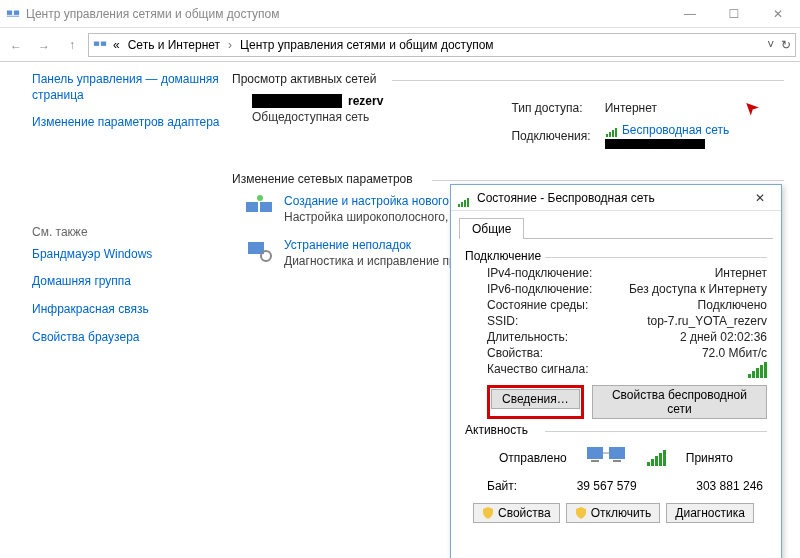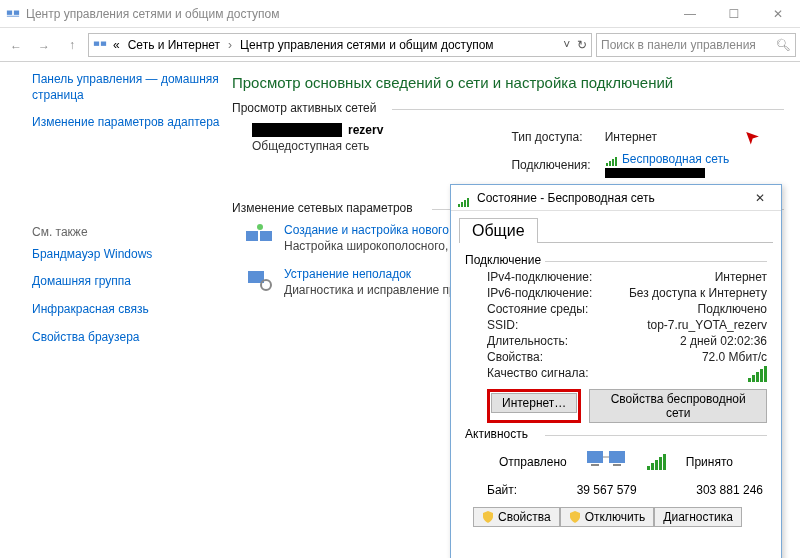--- a/index.html
+++ b/index.html
@@ -39,36 +39,36 @@
   .task-list { margin-left: 22px; }
   .task { display:flex; gap:10px; margin-bottom:14px; }
   .task-icon { width:28px; height:24px; flex-shrink:0; }
   .task-title { color:#0066cc; }
   .task-desc { color:#444; margin-top:2px; }
   
   .dialog { position:absolute; left: 450px; top: 184px; width: 332px; height: 457px; background:#fff; border:1px solid #7aa9d6; box-shadow: 2px 2px 6px rgba(0,0,0,.2); }
   .d-title { height:26px; border-bottom:1px solid #e0e0e0; display:flex; align-items:center; padding:0 6px; gap:6px; font-size:12px; }
   .d-close { margin-left:auto; width:30px; text-align:center; color:#333; }
   .d-tabs { display:flex; border-bottom: 1px solid #c0c0c0; margin: 6px 8px 0 8px; }
-  .d-tab { padding: 3px 12px; border:1px solid #c0c0c0; border-bottom:none; background:#fff; font-size:16px; position:relative; top:1px; }
+  .d-tab { padding: 3px 12px; border:1px solid #c0c0c0; border-bottom:none; background:#fff; font-size:12px; position:relative; top:1px; }
   .d-body { padding: 6px 14px; font-size:12px; }
   .sect-label { margin: 4px 0 2px 0; position:relative; }
   .sect-label::after { content:""; position:absolute; left:80px; right:0; top:8px; border-top:1px solid #d0d0d0; }
   .kv-row { display:flex; justify-content:space-between; padding: 1px 0 1px 22px; }
   .kv-key { color:#222; }
   .kv-val { color:#222; }
   .signal-big { display:inline-flex; align-items:flex-end; height:16px; gap:1px; }
   .signal-big .b { width:3px; background:#2a9b2a; }
   .dlg-btn { border:1px solid #adadad; background:#e1e1e1; padding:2px 10px; font-family:inherit; font-size:12px; }
   .dlg-btn-row { display:flex; gap:8px; margin:6px 0 4px 22px; }
   .red-highlight { border:3px solid #d40000; padding:1px; }
   .activity { display:flex; align-items:center; justify-content:center; gap: 20px; margin: 6px 0; }
   .monitors { width:40px; height:30px; }
   .byte-row { display:flex; justify-content:space-between; padding: 0 4px 0 22px; }
-  .bottom-btns { display:flex; padding: 4px 8px; margin-top:6px; }
+  .bottom-btns { display:flex; gap:6px; padding: 4px 8px; margin-top:6px; }
   .bot-btn { border:1px solid #adadad; background:#f0f0f0; padding:2px 8px; font-size:12px; display:flex; align-items:center; gap:4px;}
   .shield { width:12px; height:12px; }
 </style>
 </head>
 <body>
 
 <div class="titlebar">
   <svg class="tb-icon" viewBox="0 0 16 16">
       <rect x="1" y="4" width="6" height="5" fill="#5a8fd6"></rect>
       <rect x="9" y="4" width="6" height="5" fill="#5a8fd6"></rect>
@@ -90,41 +90,36 @@
     <svg width="14" height="14" viewBox="0 0 16 16">
         <rect x="1" y="4" width="6" height="5" fill="#5a8fd6"></rect>
         <rect x="9" y="4" width="6" height="5" fill="#5a8fd6"></rect>
       </svg>
     <span class="crumb">«</span>
     <span class="crumb">Сеть и Интернет</span>
     <span class="sep">›</span>
     <span class="crumb">Центр управления сетями и общим доступом</span>
     <span class="addr-drop">˅ &nbsp;↻</span>
   </div>
-  <div class="searchbox">
-    <span>Поиск в панели управления</span>
-    <span style="margin-left:auto">🔍︎</span>
-  </div>
 </div>
 
 <div class="content">
 
   <div class="sidebar">
     <a class="side-link">Панель управления — домашняя страница</a>
     <a class="side-link">Изменение параметров адаптера</a>
 
     <div class="side-section">См. также</div>
     <a class="side-link">Брандмауэр Windows</a>
     <a class="side-link">Домашняя группа</a>
     <a class="side-link">Инфракрасная связь</a>
     <a class="side-link">Свойства браузера</a>
   </div>
 
   <div class="main">
-    <h1 class="page">Просмотр основных сведений о сети и настройка подключений</h1>
 
     <div class="group-label">Просмотр активных сетей</div>
 
     <div class="net-block">
       <div class="net-left">
         <span class="net-name">
           <span class="blackbox"></span>
           <span>rezerv</span>
         </span>
         <span class="net-sub">Общедоступная сеть</span>
@@ -224,21 +219,21 @@
         <span class="b" style="height:4px"></span>
           <span class="b" style="height:7px"></span>
           <span class="b" style="height:10px"></span>
           <span class="b" style="height:13px"></span>
           <span class="b" style="height:16px"></span>
       </span>
     </div>
 
     <div class="dlg-btn-row">
       <span class="red-highlight">
-        <button class="dlg-btn">Интернет…</button>
+        <button class="dlg-btn">Сведения…</button>
       </span>
       <button class="dlg-btn">Свойства беспроводной сети</button>
     </div>
 
     <div class="sect-label">Активность</div>
     <div class="activity">
       <span>Отправлено</span>
       <svg class="monitors" viewBox="0 0 40 30">
         <rect x="0" y="4" width="16" height="12" fill="#5a8fd6"></rect>
           <rect x="4" y="17" width="8" height="2" fill="#888"></rect>

